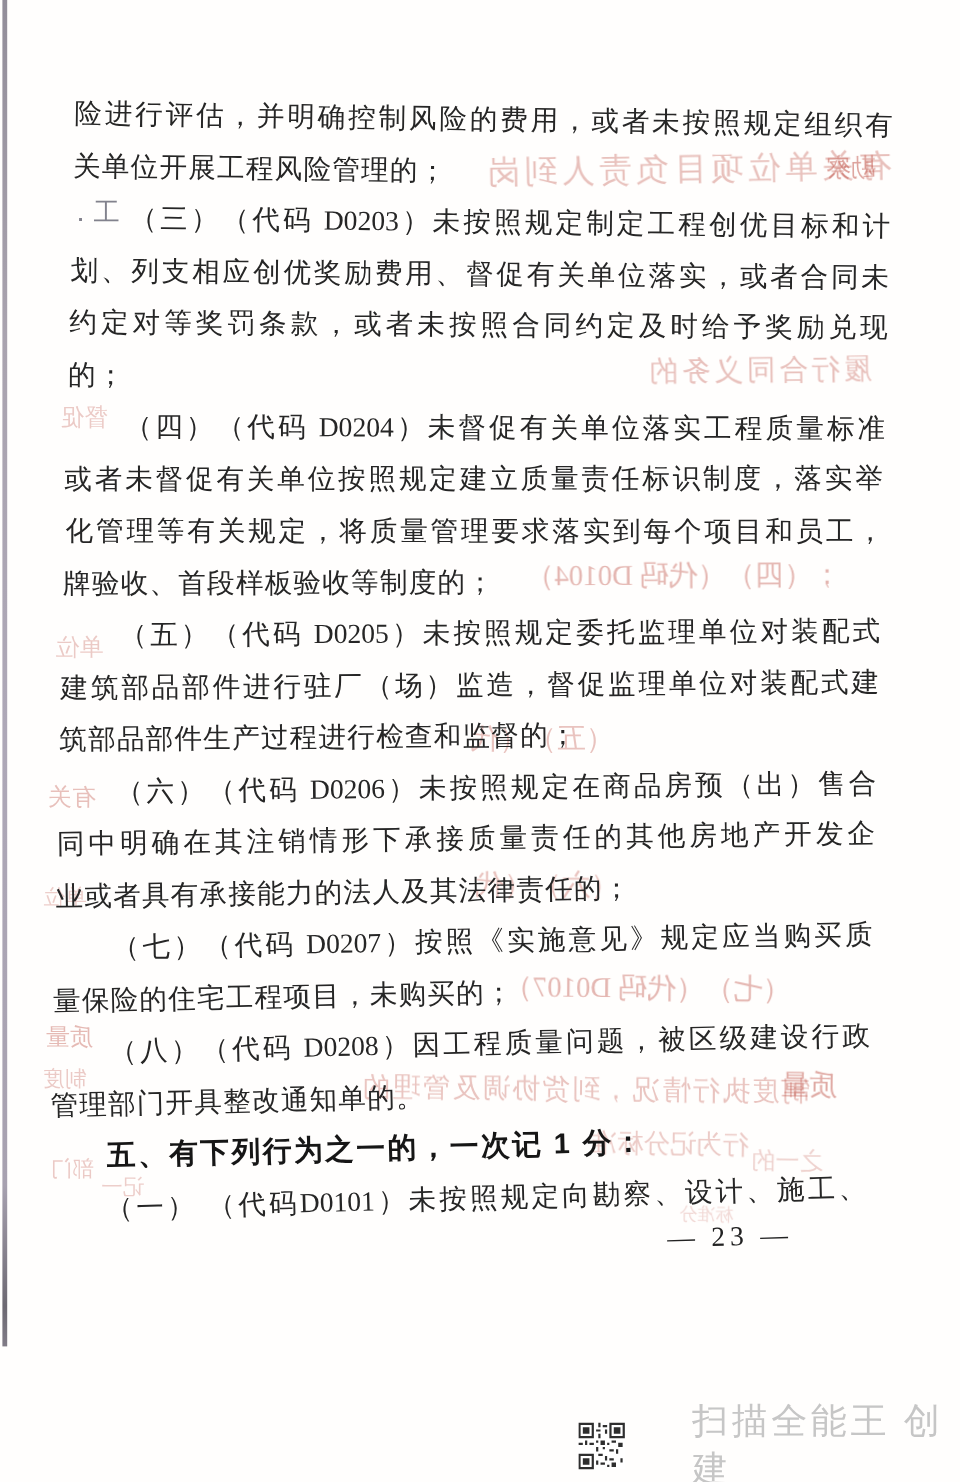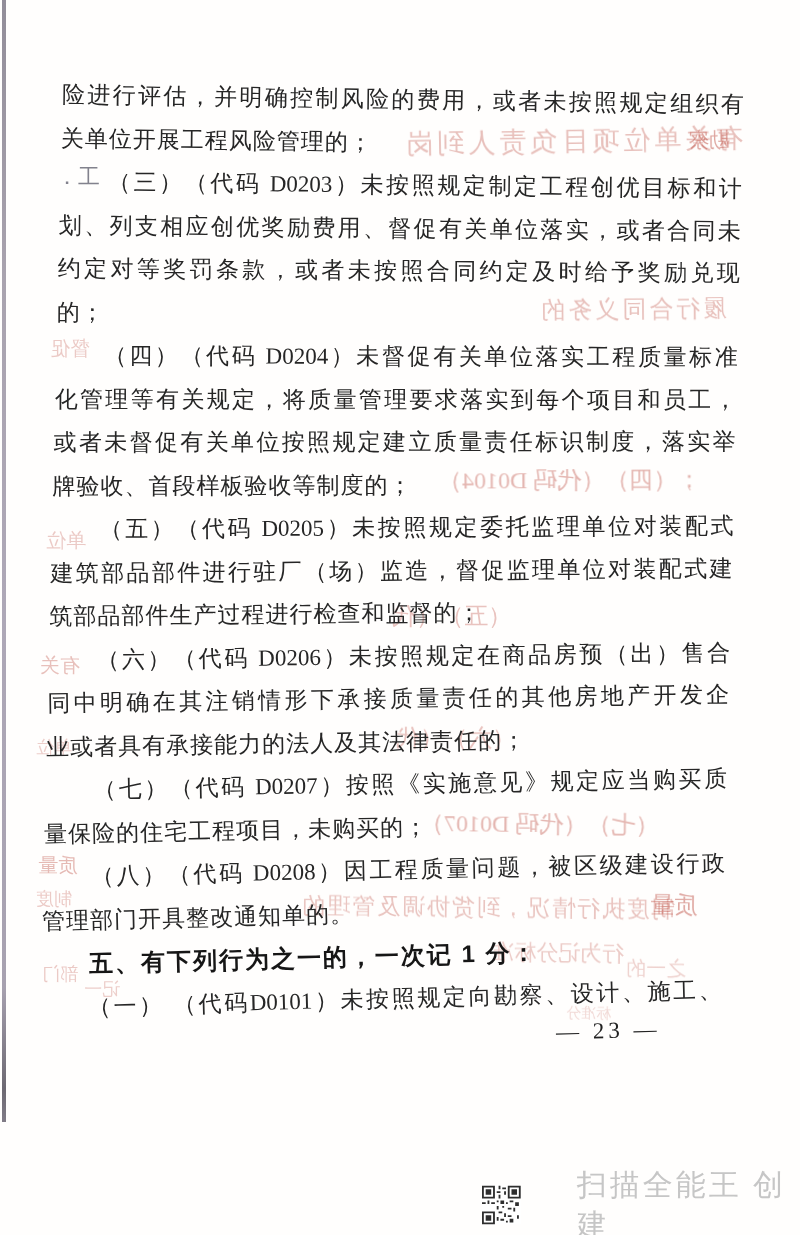--- a/index.html
+++ b/index.html
@@ -62,22 +62,22 @@
   </div>
 
   <div class="textblock">
     <div class="tline fill" style="transform: translateX(0px) rotate(0.85deg);">险进行评估，并明确控制风险的费用，或者未按照规定组织有</div>
     <div class="tline" style="transform: translateX(-1.05px) rotate(0.735deg);">关单位开展工程风险管理的；</div>
     <div class="tline indent fill" style="transform: translateX(-2.1px) rotate(0.62deg);">（三）（代码 D0203）未按照规定制定工程创优目标和计</div>
     <div class="tline fill" style="transform: translateX(-3.15px) rotate(0.505deg);">划、列支相应创优奖励费用、督促有关单位落实，或者合同未</div>
     <div class="tline fill" style="transform: translateX(-4.2px) rotate(0.39deg);">约定对等奖罚条款，或者未按照合同约定及时给予奖励兑现</div>
     <div class="tline" style="transform: translateX(-5.25px) rotate(0.275deg);">的；</div>
     <div class="tline indent fill" style="transform: translateX(-6.3px) rotate(0.16deg);">（四）（代码 D0204）未督促有关单位落实工程质量标准</div>
+    <div class="tline fill" style="transform: translateX(-8.4px) rotate(-0.07deg);">或者未督促有关单位按照规定建立质量责任标识制度，落实举</div>
     <div class="tline fill" style="transform: translateX(-7.35px) rotate(0.045deg);">化管理等有关规定，将质量管理要求落实到每个项目和员工，</div>
-    <div class="tline fill" style="transform: translateX(-8.4px) rotate(-0.07deg);">或者未督促有关单位按照规定建立质量责任标识制度，落实举</div>
     <div class="tline" style="transform: translateX(-9.45px) rotate(-0.185deg);">牌验收、首段样板验收等制度的；</div>
     <div class="tline indent fill" style="transform: translateX(-10.5px) rotate(-0.3deg);">（五）（代码 D0205）未按照规定委托监理单位对装配式</div>
     <div class="tline fill" style="transform: translateX(-11.55px) rotate(-0.415deg);">建筑部品部件进行驻厂（场）监造，督促监理单位对装配式建</div>
     <div class="tline" style="transform: translateX(-12.6px) rotate(-0.53deg);">筑部品部件生产过程进行检查和监督的；</div>
     <div class="tline indent fill" style="transform: translateX(-13.65px) rotate(-0.645deg);">（六）（代码 D0206）未按照规定在商品房预（出）售合</div>
     <div class="tline fill" style="transform: translateX(-14.7px) rotate(-0.76deg);">同中明确在其注销情形下承接质量责任的其他房地产开发企</div>
     <div class="tline" style="transform: translateX(-15.75px) rotate(-0.875deg);">业或者具有承接能力的法人及其法律责任的；</div>
     <div class="tline indent fill" style="transform: translateX(-16.8px) rotate(-0.99deg);">（七）（代码 D0207）按照《实施意见》规定应当购买质</div>
     <div class="tline" style="transform: translateX(-17.85px) rotate(-1.105deg);">量保险的住宅工程项目，未购买的；</div>
     <div class="tline indent fill" style="transform: translateX(-18.9px) rotate(-1.22deg);">（八）（代码 D0208）因工程质量问题，被区级建设行政</div>

